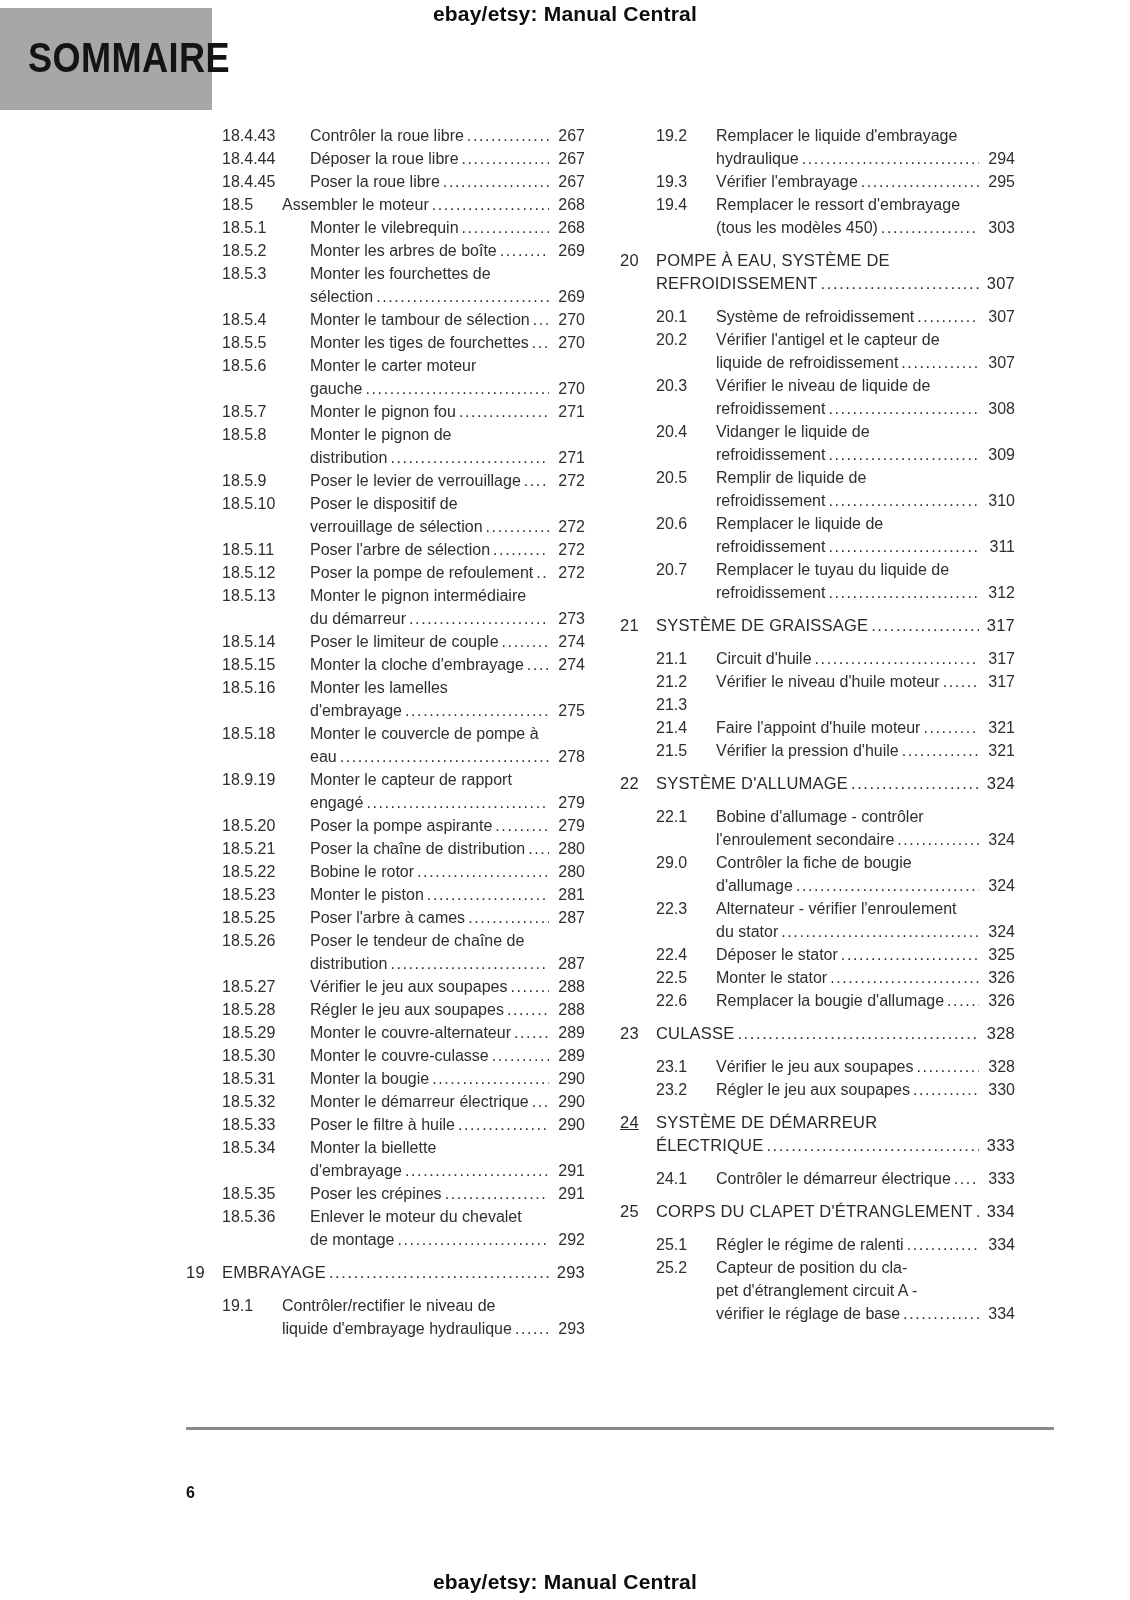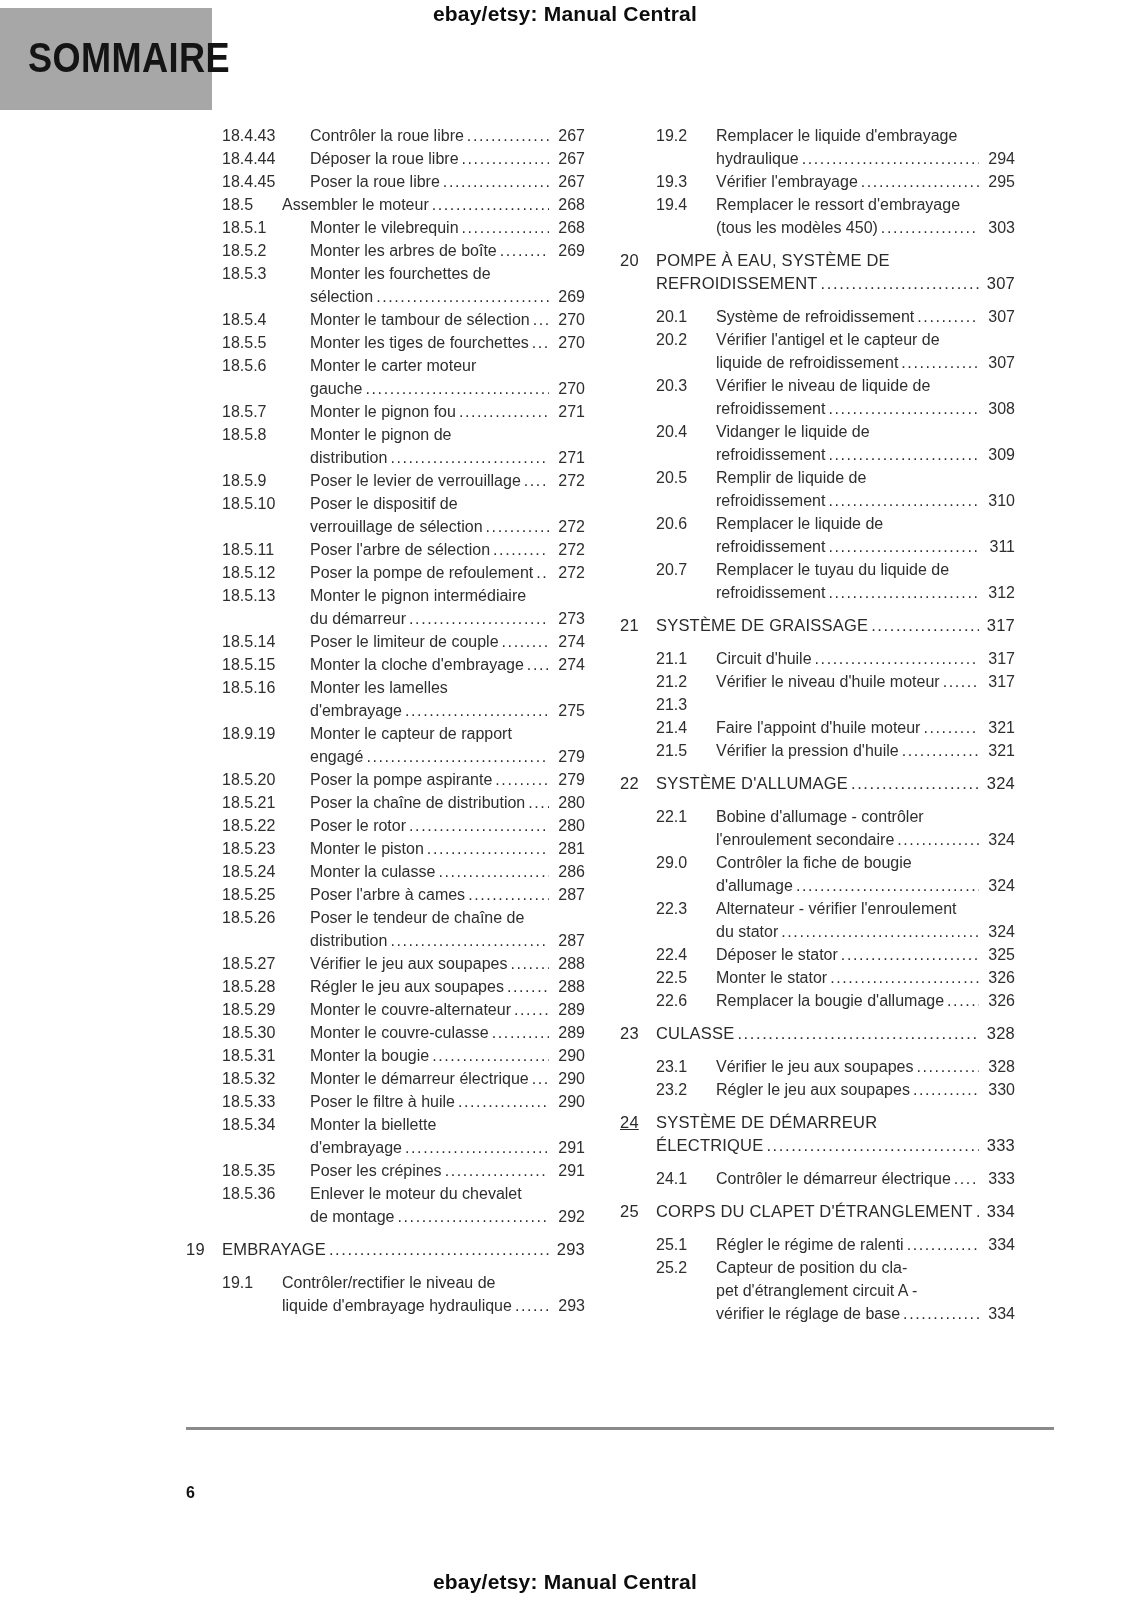--- a/index.html
+++ b/index.html
@@ -255,20 +255,31 @@
       <div class="body">
         <div class="line">Monter les lamelles</div>
         <div class="line last">
           <span class="t">d'embrayage</span>
           <span class="dots"></span>
           <span class="pg">275</span>
         </div>
       </div>
     </div>
     <div class="row entry">
+      <span class="num" style="width: 88px;">18.5.18</span>
+      <div class="body">
+        <div class="line">Monter le couvercle de pompe à</div>
+        <div class="line last">
+          <span class="t">eau</span>
+          <span class="dots"></span>
+          <span class="pg">278</span>
+        </div>
+      </div>
+    </div>
+    <div class="row entry">
       <span class="num" style="width: 88px;">18.9.19</span>
       <div class="body">
         <div class="line">Monter le capteur de rapport</div>
         <div class="line last">
           <span class="t">engagé</span>
           <span class="dots"></span>
           <span class="pg">279</span>
         </div>
       </div>
     </div>
@@ -289,43 +300,33 @@
           <span class="t">Poser la chaîne de distribution</span>
           <span class="dots"></span>
           <span class="pg">280</span>
         </div>
       </div>
     </div>
     <div class="row entry">
       <span class="num" style="width: 88px;">18.5.22</span>
       <div class="body">
         <div class="line last">
-          <span class="t">Poser le rotor</span>
+          <span class="t">Bobine le rotor</span>
           <span class="dots"></span>
           <span class="pg">280</span>
         </div>
       </div>
     </div>
     <div class="row entry">
       <span class="num" style="width: 88px;">18.5.23</span>
       <div class="body">
         <div class="line last">
           <span class="t">Monter le piston</span>
           <span class="dots"></span>
           <span class="pg">281</span>
-        </div>
-      </div>
-    </div>
-    <div class="row entry">
-      <span class="num" style="width: 88px;">18.5.24</span>
-      <div class="body">
-        <div class="line last">
-          <span class="t">Monter la culasse</span>
-          <span class="dots"></span>
-          <span class="pg">286</span>
         </div>
       </div>
     </div>
     <div class="row entry">
       <span class="num" style="width: 88px;">18.5.25</span>
       <div class="body">
         <div class="line last">
           <span class="t">Poser l'arbre à cames</span>
           <span class="dots"></span>
           <span class="pg">287</span>

